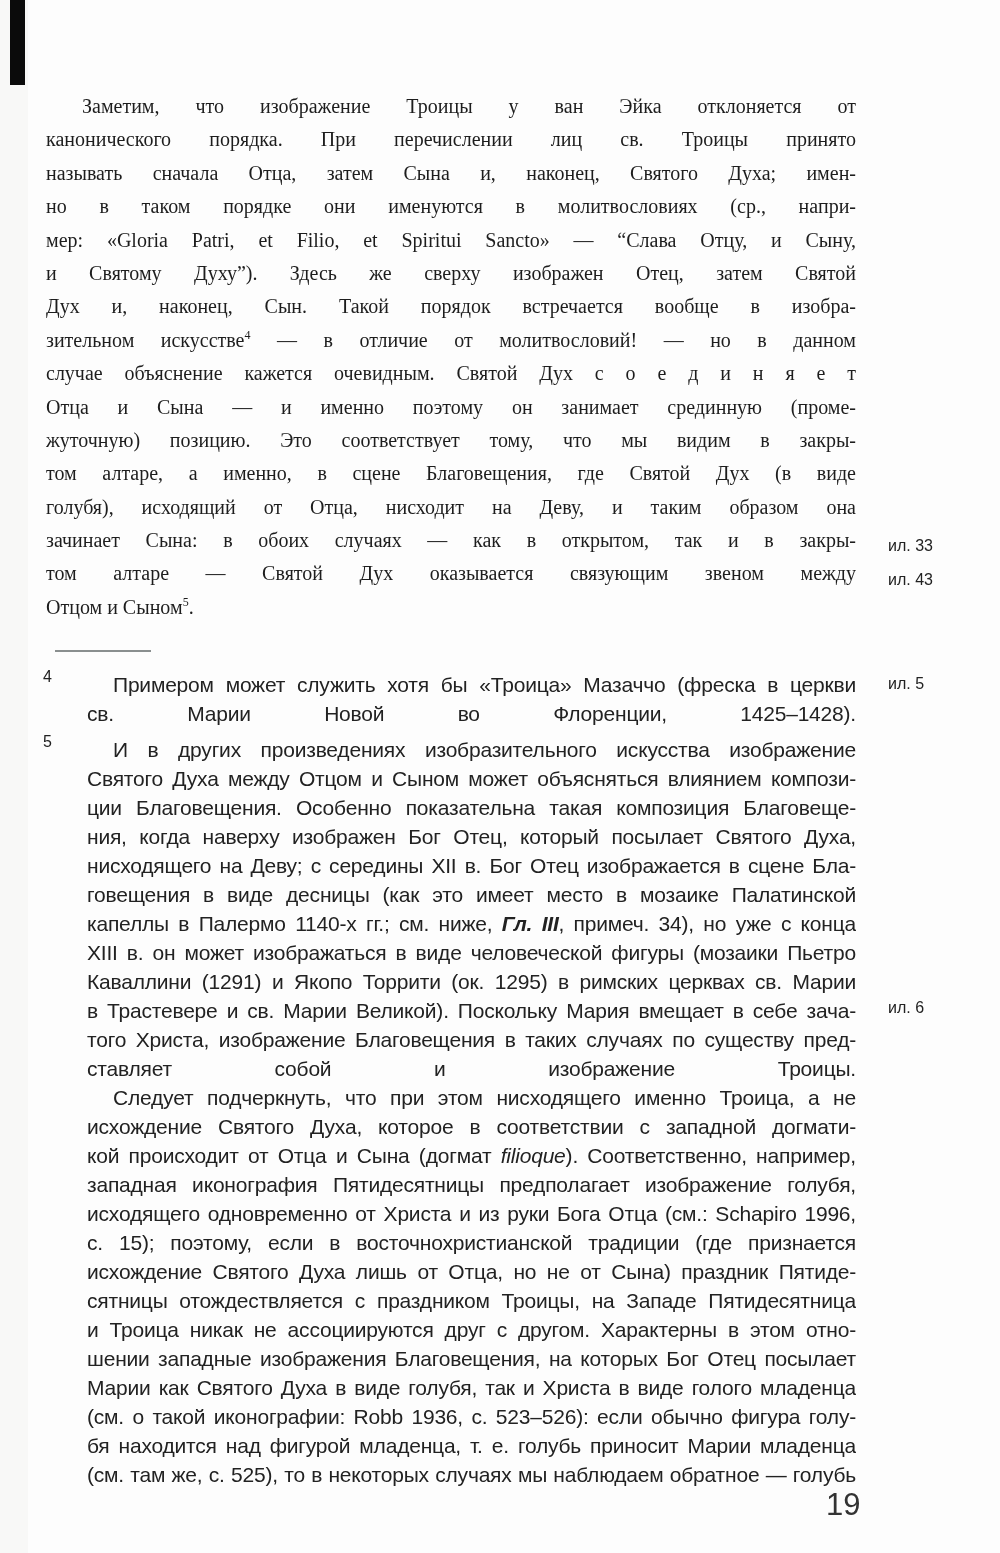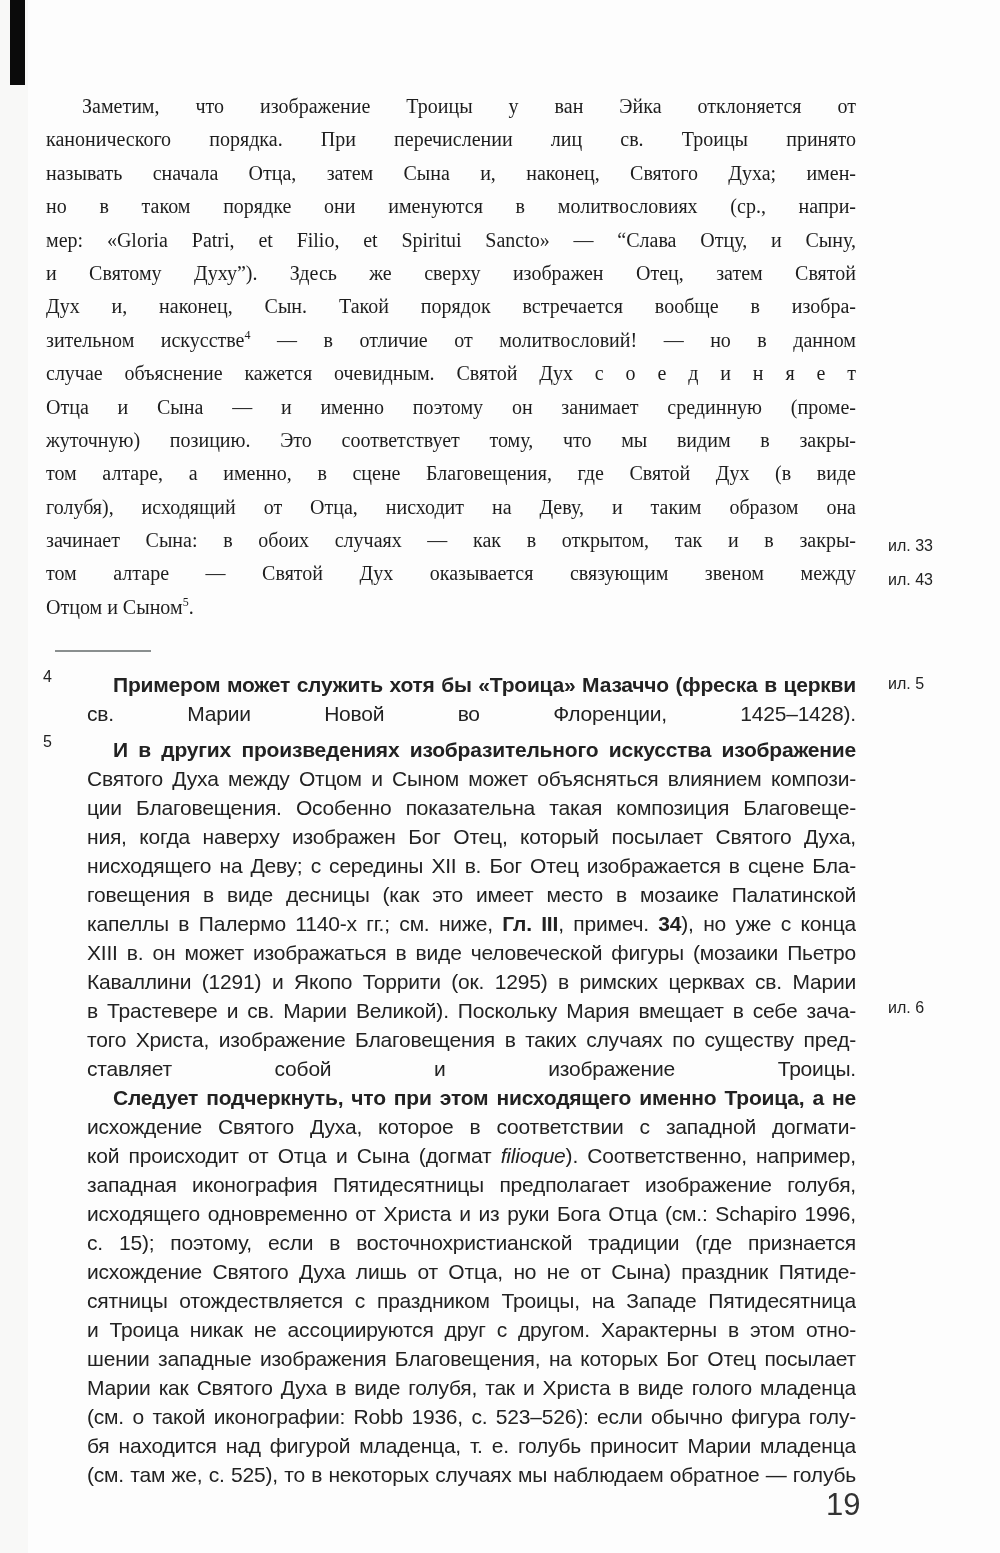--- a/index.html
+++ b/index.html
@@ -36,29 +36,29 @@
   .footnotes {
     position:absolute; left:87px; top:670px; width:769px;
     font-family:"Liberation Sans", sans-serif;
     font-size:21px; color:#222; letter-spacing:-0.2px;
   }
   .footnotes .line {
     height:29px; line-height:29px; overflow:hidden;
     text-align:justify; text-align-last:justify;
     white-space:nowrap;
   }
-  .footnotes .line.indent { padding-left:26px;font-weight:bold; }
+  .footnotes .line.indent { padding-left:26px; }
   .footnote { position:relative; }
   .footnote + .footnote { margin-top:7px; }
   .fn-marker {
     position:absolute; left:-44px; top:-2px;
     font-size:16px; color:#222;
   }
-  .bi { font-weight:bold; }
-  .b  { font-weight:bold; }
+  .bi { font-weight:bold; font-style:italic; }
+  .b  { font-weight:normal; }
   .i  { font-style:italic; }
   .margin-note {
     position:absolute; left:888px;
     font-family:"Liberation Sans", sans-serif;
     font-size:16px; line-height:24px; color:#222;
     white-space:nowrap;
   }
   #mn-0 { top:534px; }
   #mn-1 { top:568px; }
   #mn-2 { top:672px; }

